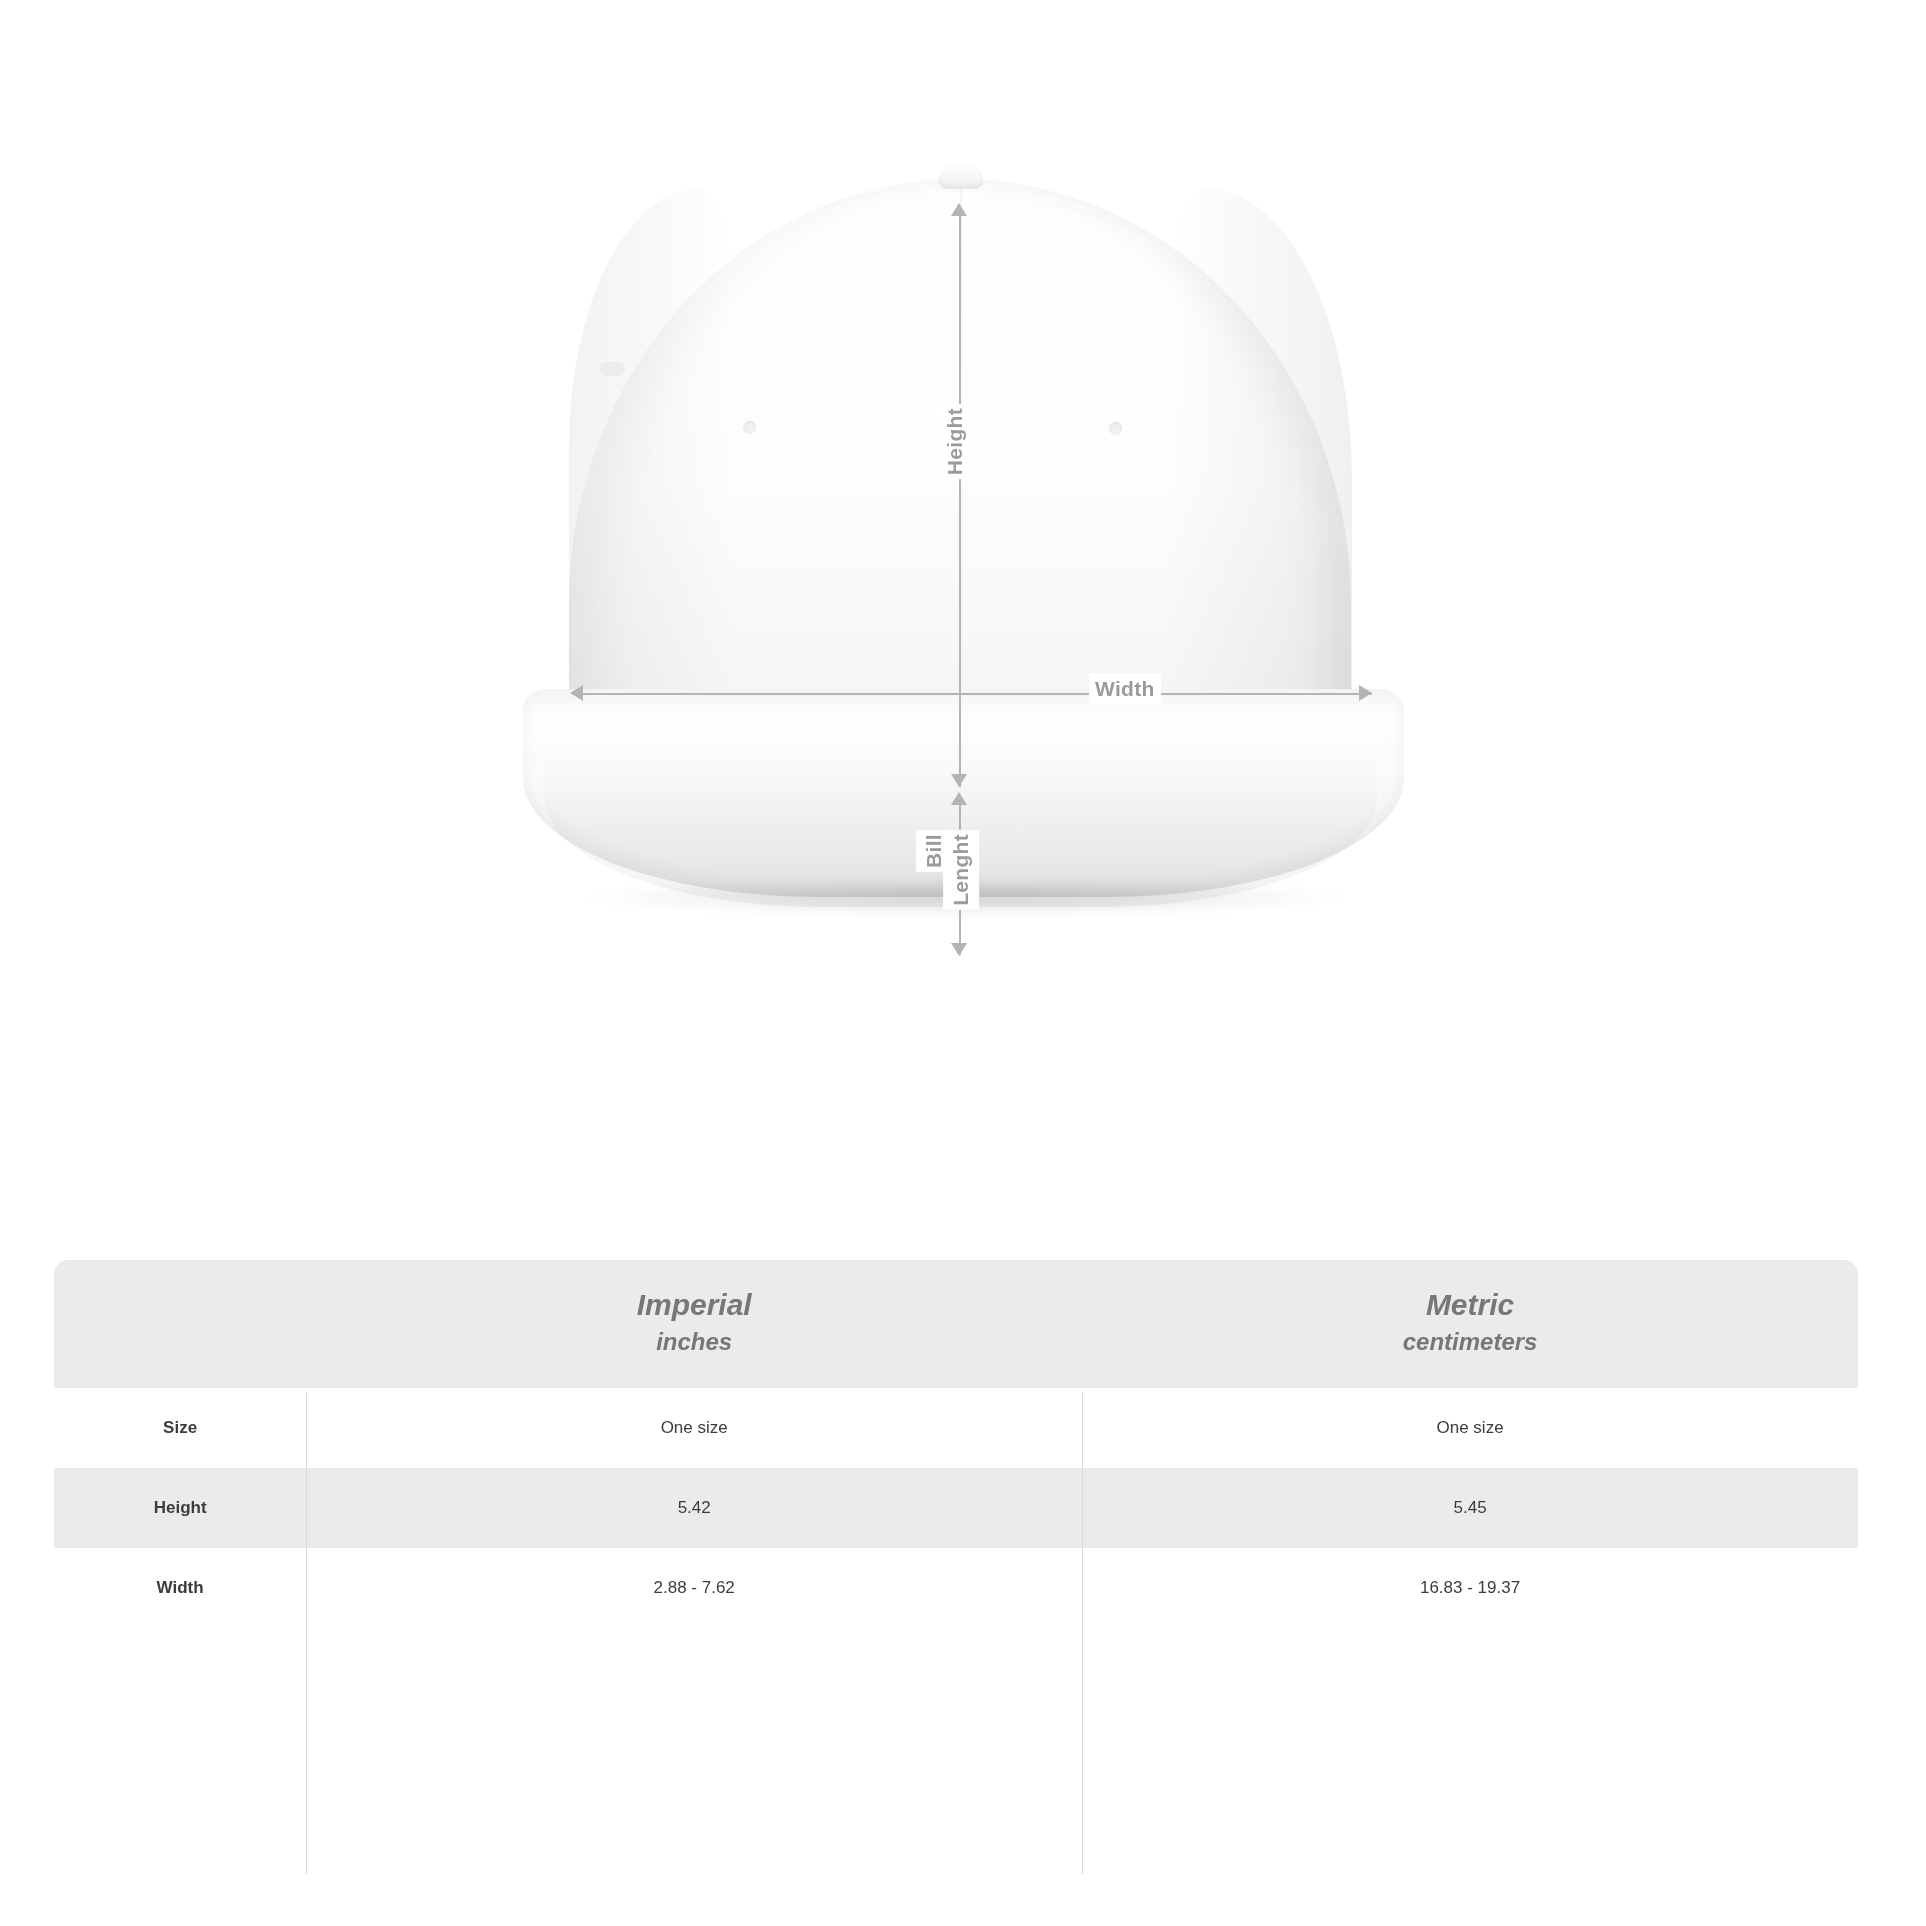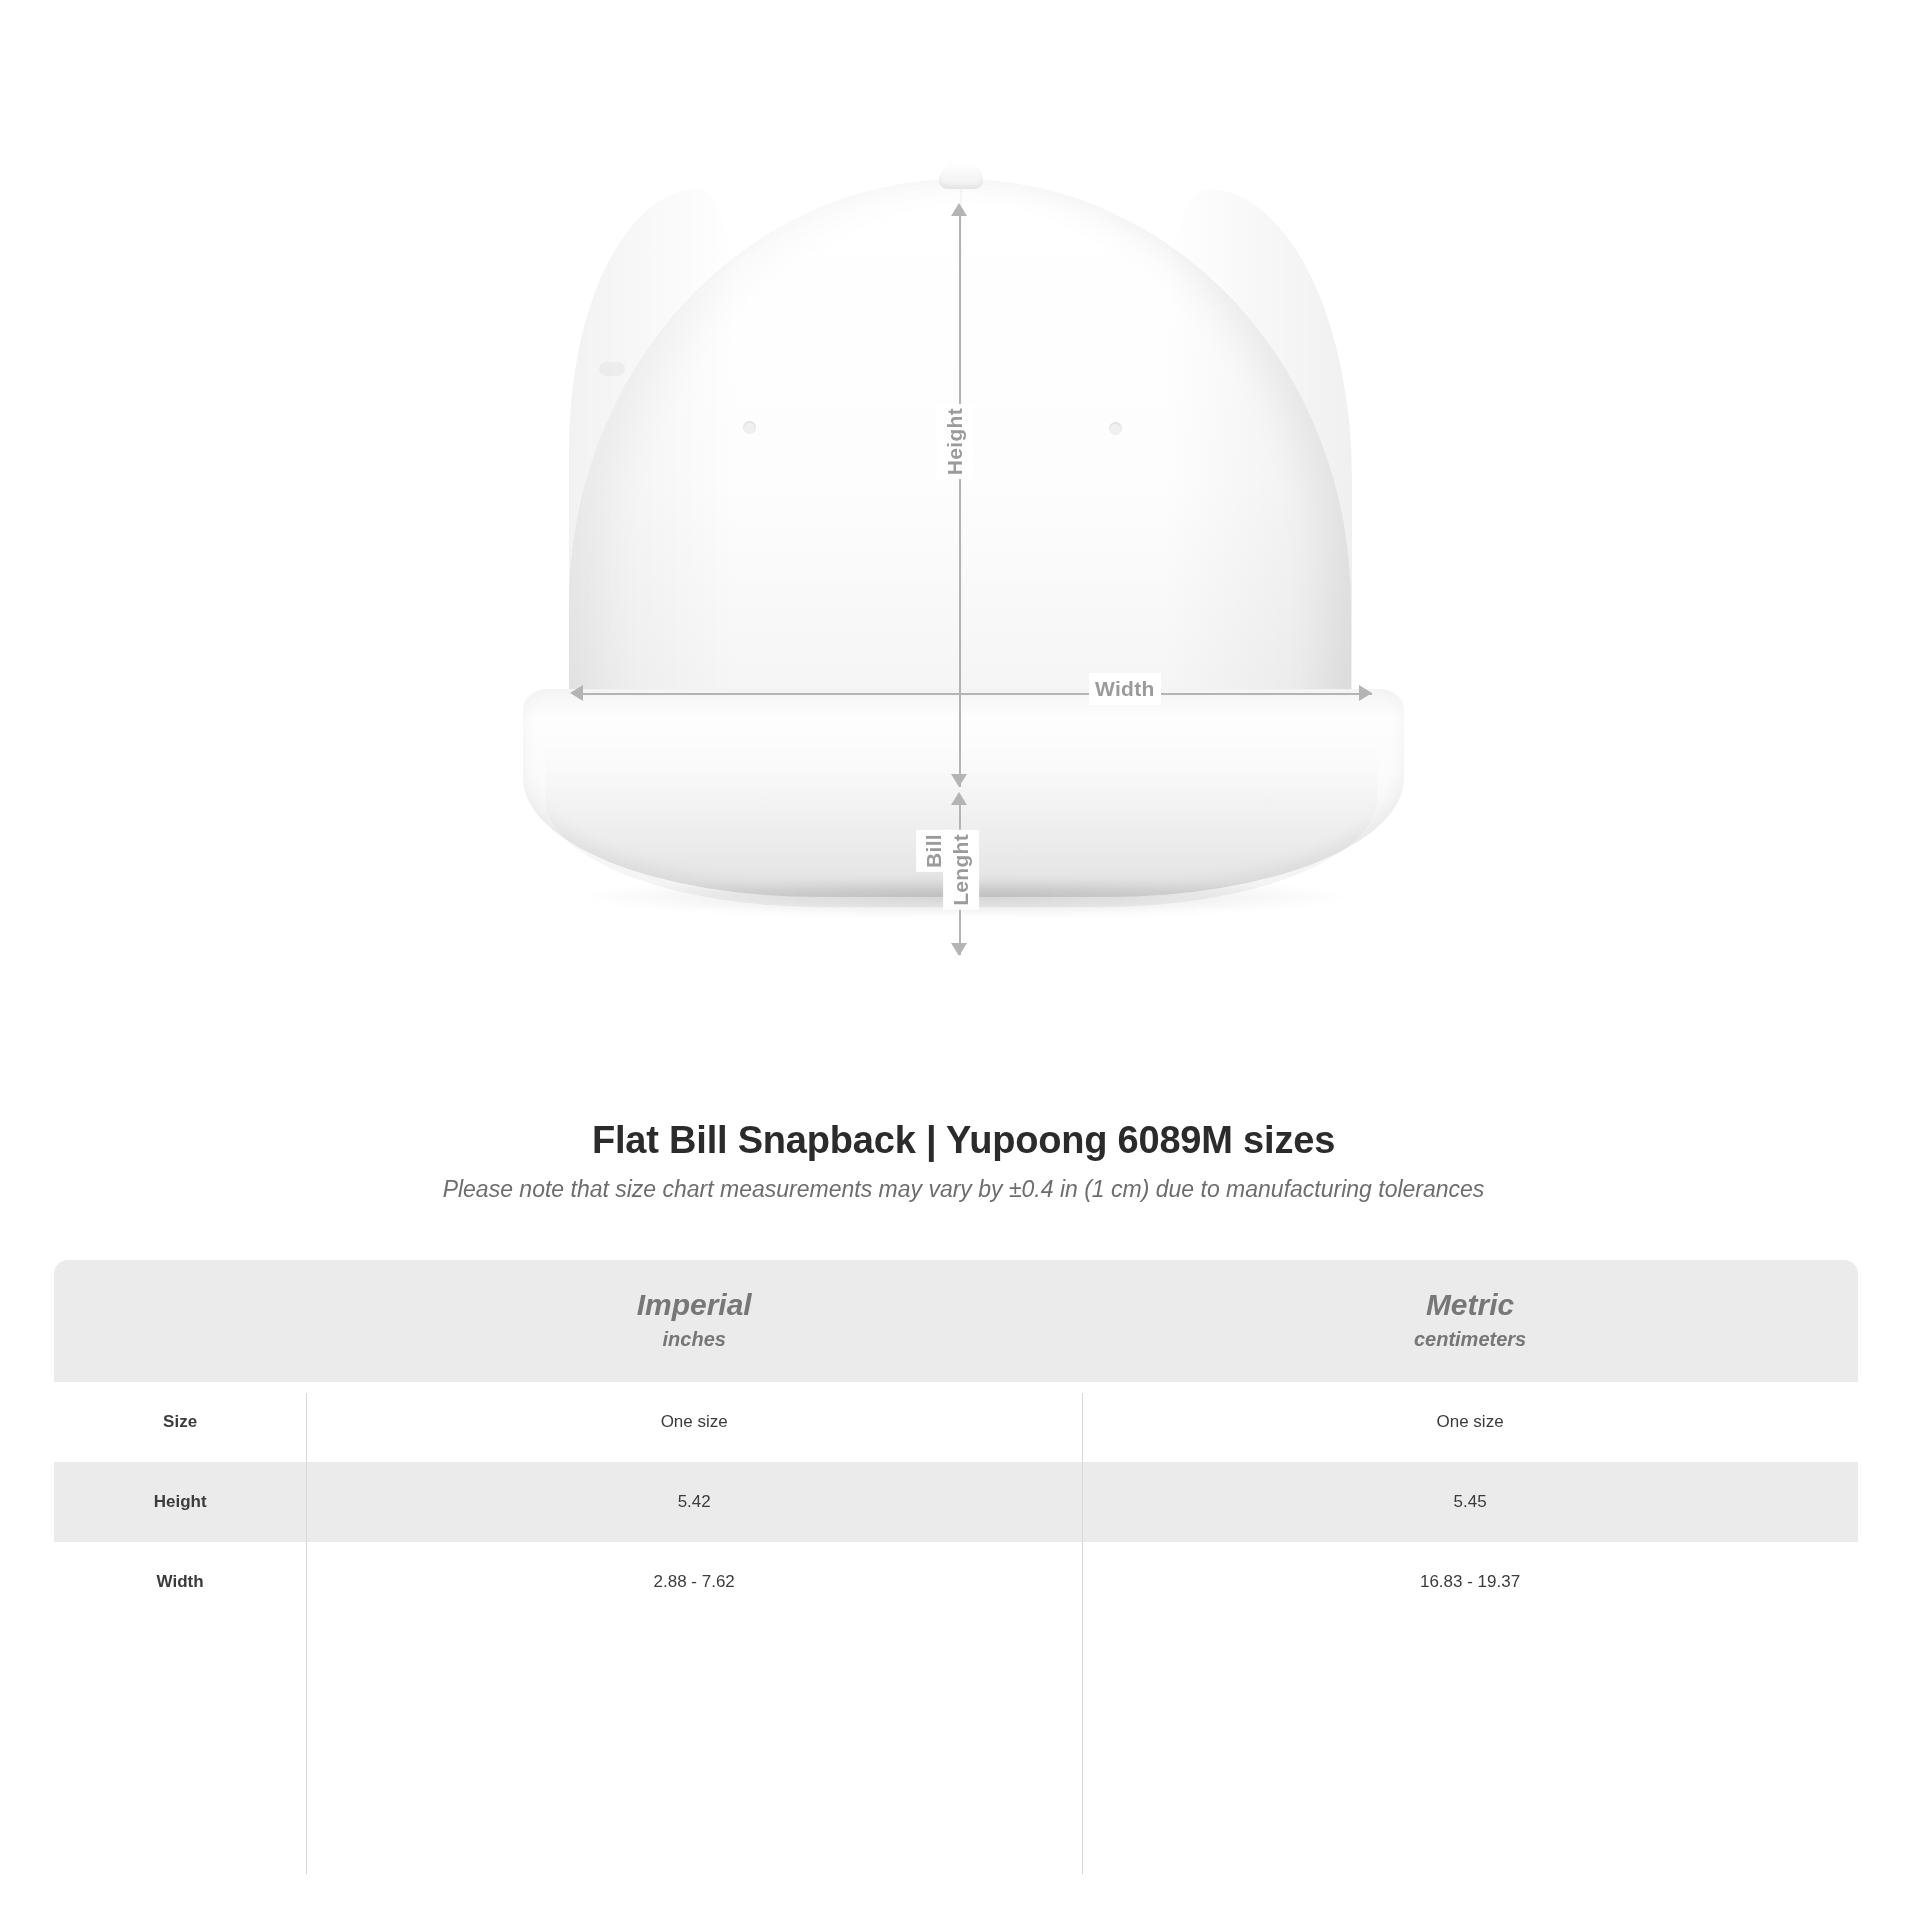--- a/index.html
+++ b/index.html
@@ -219,21 +219,21 @@
   .unit-name {
     display: block;
     font-size: 30px;
     font-style: italic;
     font-weight: bold;
     color: #777777;
     line-height: 1.25;
   }
   .unit-sub {
     display: block;
-    font-size: 20px;
+    font-size: 24px;
     font-style: italic;
     color: #777777;
     line-height: 1.5;
   }
   table.sizes td {
     padding: 30px 10px;
     text-align: center;
     font-size: 17px;
     color: #3c3c3c;
   }
@@ -286,24 +286,20 @@
     <div class="arrow right" style="left:1359px; top:685px;"></div>
     <div class="meas-label" style="left:1089px; top:673px;">Width</div>
 
     <div class="meas-line v-line" style="left:959px; top:802px; height:153px;"></div>
     <div class="arrow up" style="left:951px; top:792px;"></div>
     <div class="arrow down" style="left:951px; top:943px;"></div>
     <div class="meas-label vertical-text" style="left:916px; top:830px;">Bill</div>
     <div class="meas-label vertical-text" style="left:943px; top:830px;">Lenght</div>
   </div>
 
-  <div class="title-block">
-    <h1 class="chart-title">Flat Bill Snapback | Yupoong 6089M sizes</h1>
-    <p class="chart-sub">Please note that size chart measurements may vary by ±0.4 in (1 cm) due to manufacturing tolerances</p>
-  </div>
 
   <div class="table-wrap">
     <table class="sizes">
       <thead>
         <tr>
           <th class="col-label"></th>
           <th class="col-val">
             <span class="unit-name">Imperial</span>
             <span class="unit-sub">inches</span>
           </th>

